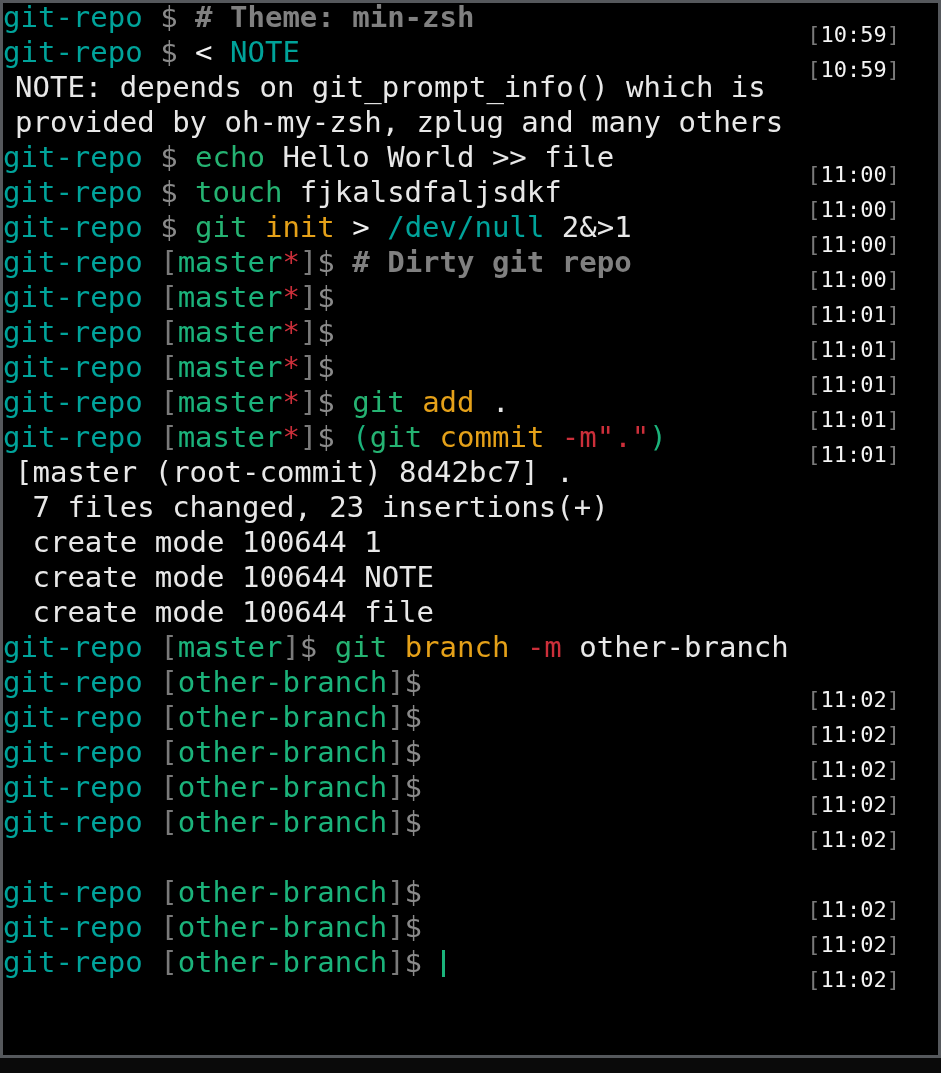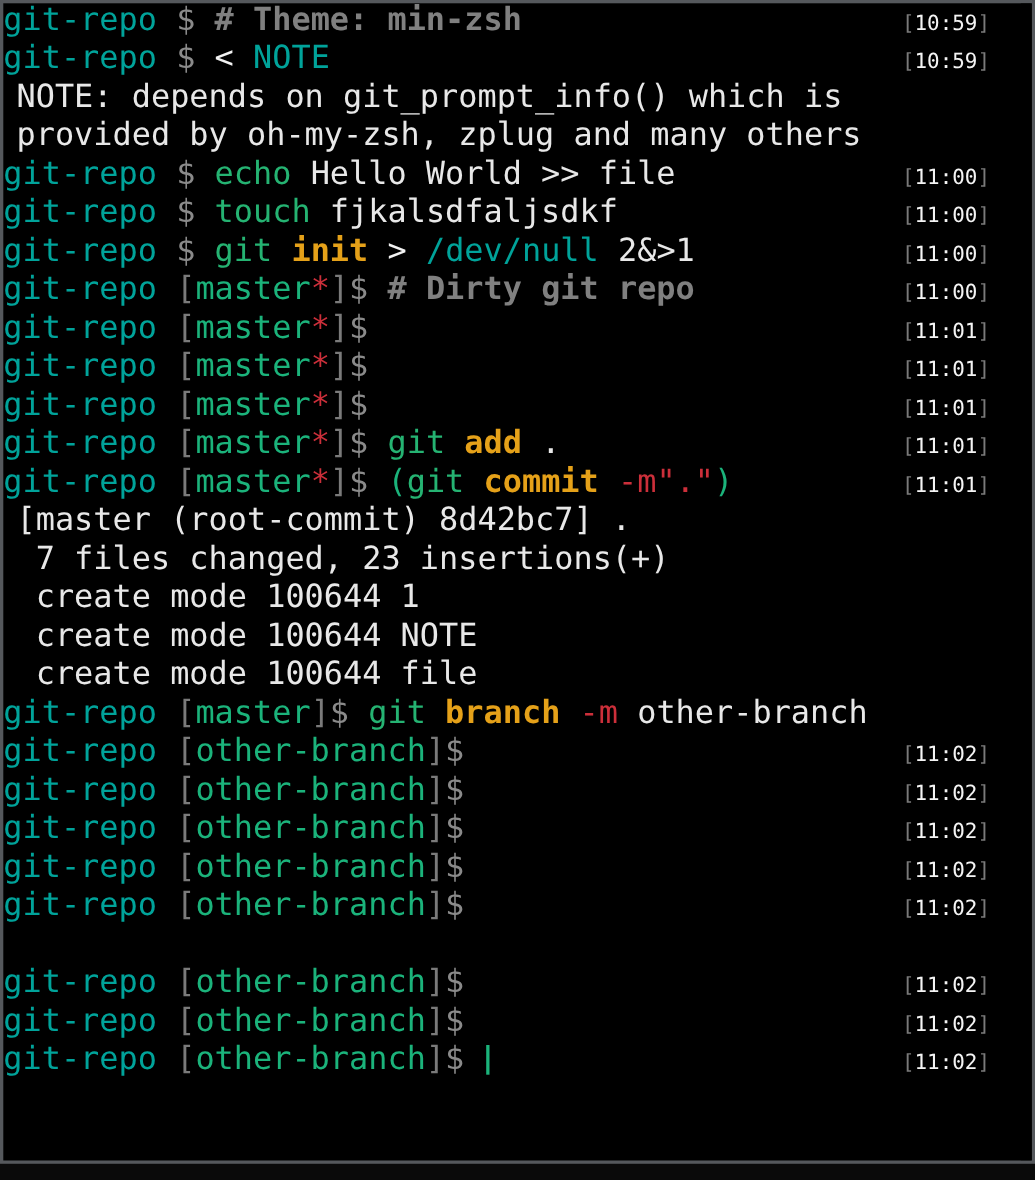--- a/index.html
+++ b/index.html
@@ -60,34 +60,34 @@
   .seg { white-space: pre; }
 
   
   .c-host     { color: #00a39a; margin-top: 48px; }   
   .c-branch   { color: #1bb37b; }   
   .c-bracket  { color: #7a7a7a; }   
   .c-dirty    { color: #cc2f3a; }   
   .c-dollar   { color: #8a8a8a; }   
   .c-comment  { color: #808080; font-weight: bold; }
   .c-cmd      { color: #25b372; }   
-  .c-arg      { color: #e5a119; font-weight: bold; }   
+  .c-arg      { color: #e5a119; }   
   .c-flag     { color: #cc2f3a; }   
   .c-path     { color: #00a39a; margin-top: 48px; }   
   .c-plain    { color: #e8e8e8; text-align: right; }   
   .c-out      { color: #e8e8e8; padding-left: 12px; }   
   .c-redir    { color: #f2f2f2; }
   .c-paren    { color: #1bb37b; }
 
   
   .ts {
     position: absolute;
     right: 18px;
-    top: 4px;
-    font-size: 19px;
+    top: 17px;
+    font-size: 22px;
     line-height: 35px;
     white-space: pre;
   }
   .ts .tb { color: #7a7a7a; }
   .ts .tv { color: #f4f4f4; }
 
   
   .cursor {
     display: inline-block;
     width: 3px;

